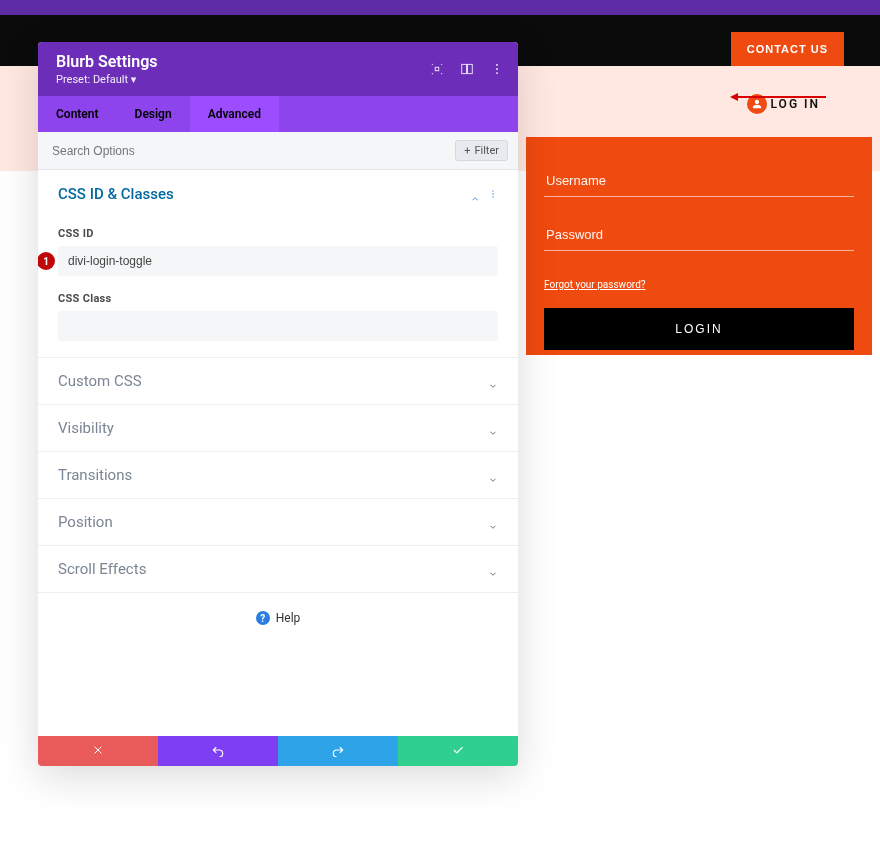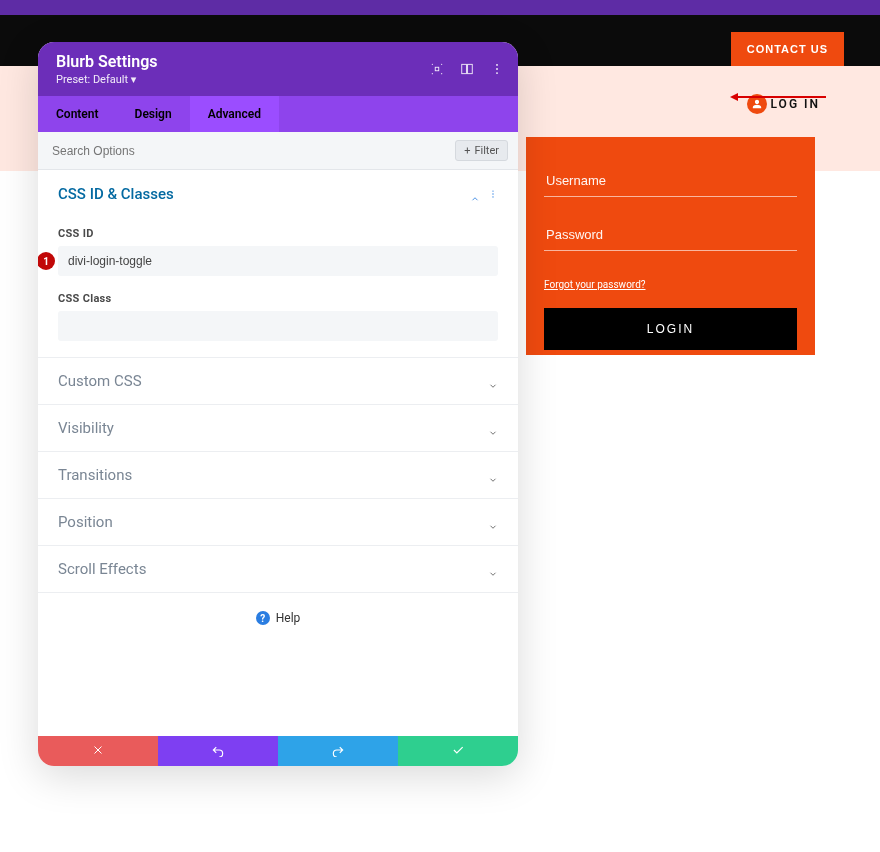--- a/index.html
+++ b/index.html
@@ -12,27 +12,27 @@
   .white-strip { background: #ffe8e1; height: 105px; width: 100%; display: flex; justify-content: flex-end; position: relative; }
   .login-row { position: absolute; right: 60px; top: 28px; display: flex; align-items: center; gap: 4px; }
   .login-icon-circle { width: 20px; height: 20px; border-radius: 50%; background: #ef4a0f; display: flex; align-items: center; justify-content: center; }
   .login-icon-circle svg { width: 10px; height: 10px; fill: #fff; }
   .login-text { font-size: 12px; font-weight: 600; letter-spacing: 2px; color: #111; }
 
   .arrow-annotation { position: absolute; right: 54px; top: 96px; z-index: 10; }
   .arrow-line { width: 90px; height: 2px; background: #d80000; position: relative; }
   .arrow-head { position: absolute; left: -6px; top: -3px; width: 0; height: 0; border-top: 4px solid transparent; border-bottom: 4px solid transparent; border-right: 8px solid #d80000; }
 
-  .orange-panel { position: absolute; top: 137px; left: 526px; width: 289px; height: 218px; background: #ef4a0f; padding: 28px 18px 20px 18px; z-index: 2; }
+  .orange-panel { position: absolute; top: 137px; left: 526px; width: 346px; height: 218px; background: #ef4a0f; padding: 28px 18px 20px 18px; z-index: 2; }
   .orange-panel .field { width: 100%; border: none; border-bottom: 1px solid rgba(255,255,255,0.6); background: transparent; color: #fff; font-size: 13px; padding: 8px 2px 8px 2px; margin-bottom: 22px; outline: none; }
   .orange-panel .field::placeholder { color: #fff; opacity: 0.95; }
   .forgot { color: #fff; font-size: 10px; text-decoration: underline; display: inline-block; margin-bottom: 18px; }
   .login-btn-big { width: 100%; background: #000; color: #fff; font-size: 12px; letter-spacing: 2px; border: none; padding: 14px 0; }
 
-  .settings-panel { position: absolute; top: 42px; left: 38px; width: 480px; height: 724px; background: #fff; box-shadow: 0 10px 40px rgba(0,0,0,0.15); border-radius: 16px; overflow: hidden; display: flex; flex-direction: column; z-index: 5; }
+  .settings-panel { position: absolute; top: 42px; left: 38px; width: 480px; height: 724px; background: #fff; box-shadow: 0 10px 40px rgba(0,0,0,0.15); border-radius: 4px; overflow: hidden; display: flex; flex-direction: column; z-index: 5; }
   .panel-header { background: #6c2eb9; color: #fff; padding: 10px 14px 10px 18px; display: flex; align-items: center; justify-content: space-between; }
   .panel-header-left { display: flex; flex-direction: column; }
   .panel-title { font-size: 16px; font-weight: 600; }
   .panel-subtitle { font-size: 11px; opacity: 0.9; margin-top: 2px; }
   .panel-header-icons { display: flex; gap: 16px; align-items: center; }
   .panel-header-icons .hicon { width: 14px; height: 14px; opacity: 0.95; display:flex; align-items:center; justify-content:center; }
   .panel-header-icons svg { fill: #fff; }
 
   .tabs { background: #8e44ec; display: flex; }
   .tab { color: #000000; font-size: 12px; font-weight: 600; padding: 11px 18px; cursor: pointer; }

